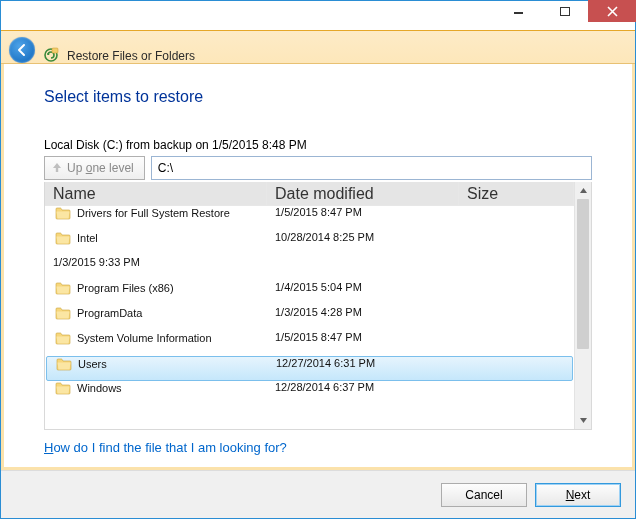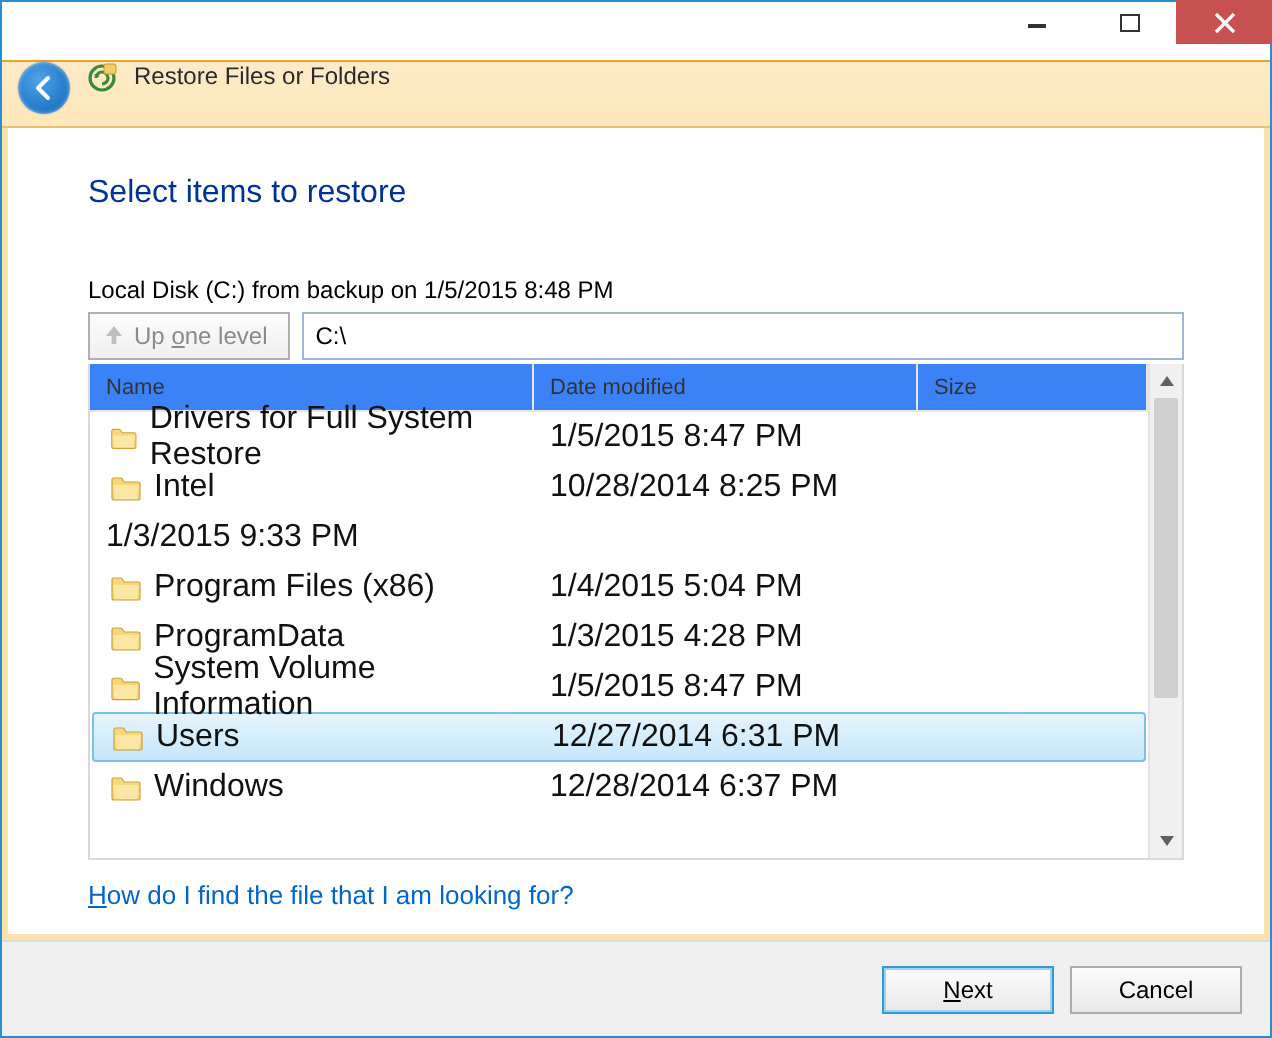--- a/index.html
+++ b/index.html
@@ -40,21 +40,21 @@
     margin-right: -1px;
     margin-top: -1px;
     height: 22px;
   }
   .titlebar svg { display:block; }
   .headerbar {
     height: 34px;
     background: linear-gradient(#fdebc7,#fde7ba);
     border-bottom: 1px solid #e8c173;
     display: flex;
-    align-items: flex-start;
+    align-items: flex-end;
     padding: 0 8px;
     gap: 8px;
   }
   .back-btn {
     width: 26px; height: 26px;
     border-radius: 50%;
     background: radial-gradient(circle at 40% 35%, #4ea3e8, #0b63b8);
     display:flex; align-items:center; justify-content:center;
     box-shadow: inset 0 0 2px rgba(255,255,255,0.6), 0 0 1px rgba(0,0,0,.3);
   }
@@ -106,39 +106,39 @@
     margin-top:0;
     position:relative;
     display:flex;
   }
   .list { flex:1; overflow:hidden; }
   .cols {
     display:flex;
     height:24px;
     border-bottom:1px solid #e7e7e7;
     align-items:center;
-    font-size:11px;
+    font-size:16px;
     color:#333;
-    background:#3b82f6;
+    background:#e5e5e5;
   }
   .cols > div {
     padding:0 8px;
     height:100%;
     display:flex;align-items:center;
     border-right:1px solid #e7e7e7;
   }
   .c-name{ width:222px; padding-left:10px;}
   .c-date{ width:192px;}
   .c-size{ flex:1; border-right:none;}
   .rows { }
   .row {
     display:flex;
     height:25px;
-    align-items:center;
-    font-size:16px;
+    align-items:flex-start;
+    font-size:11px;
     color:#111;
   }
   .row .cell-name{ width:222px; display:flex;align-items:center;gap:6px; padding-left:10px;}
   .row .cell-date{ width:192px; padding-left:8px;}
   .row .cell-size{ flex:1; padding-left:8px;}
   .row.selected {
     background:linear-gradient(#e6f4fd,#c5e7fb);
     border:1px solid #7bbfec;
     border-radius:2px;
     margin:0 1px;
@@ -360,21 +360,21 @@
     </div>
 
     <div class="helplink">
       <span class="ul">H</span><span>ow do I find the file that I am looking for?</span>
     </div>
 
     <div style="flex:1"></div>
   </div>
 
   <div class="footer">
+    <div class="btn">
+      <span>Cancel</span>
+    </div>
     <div class="btn primary">
       <span><span class="ul">N</span><span>ext</span></span>
     </div>
-    <div class="btn">
-      <span>Cancel</span>
-    </div>
   </div>
 
 </div>
 
 </body></html>

